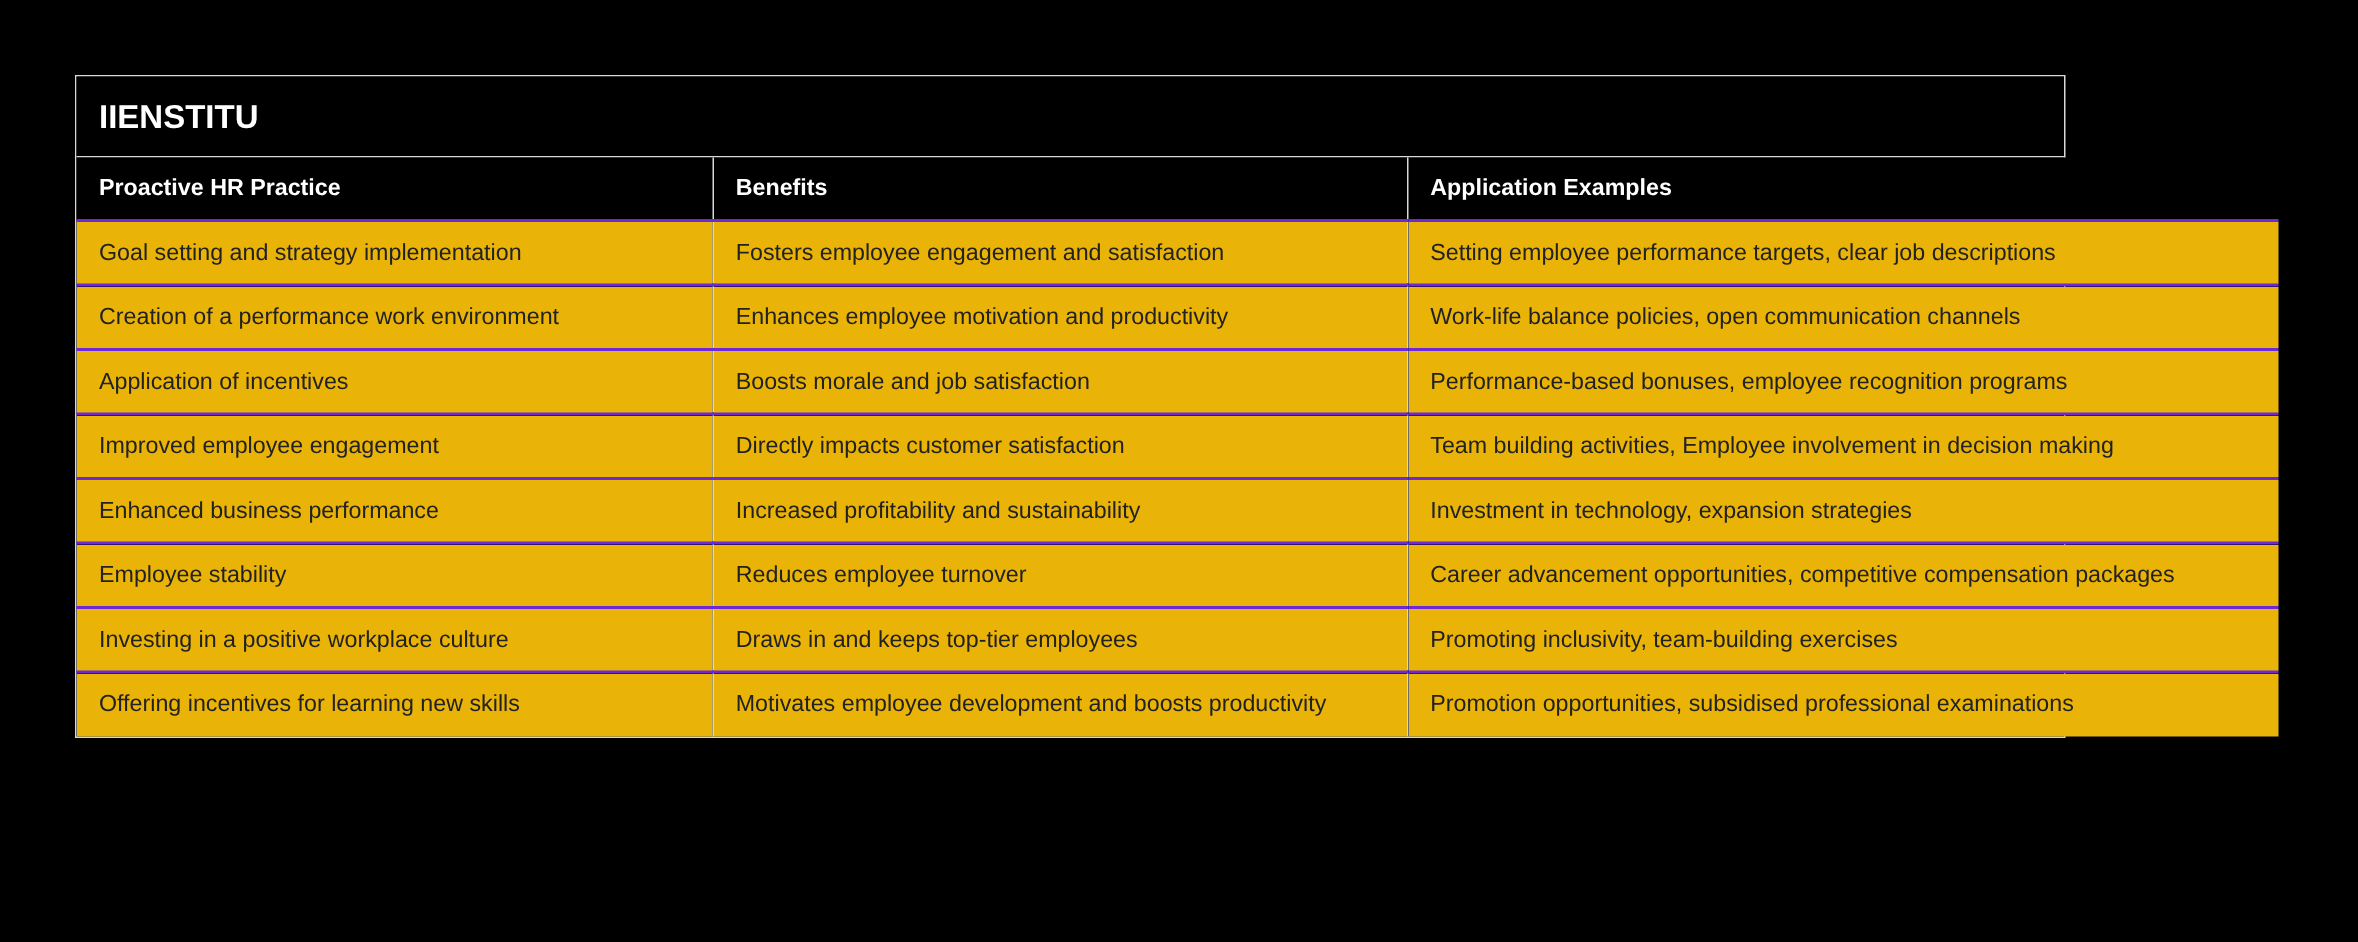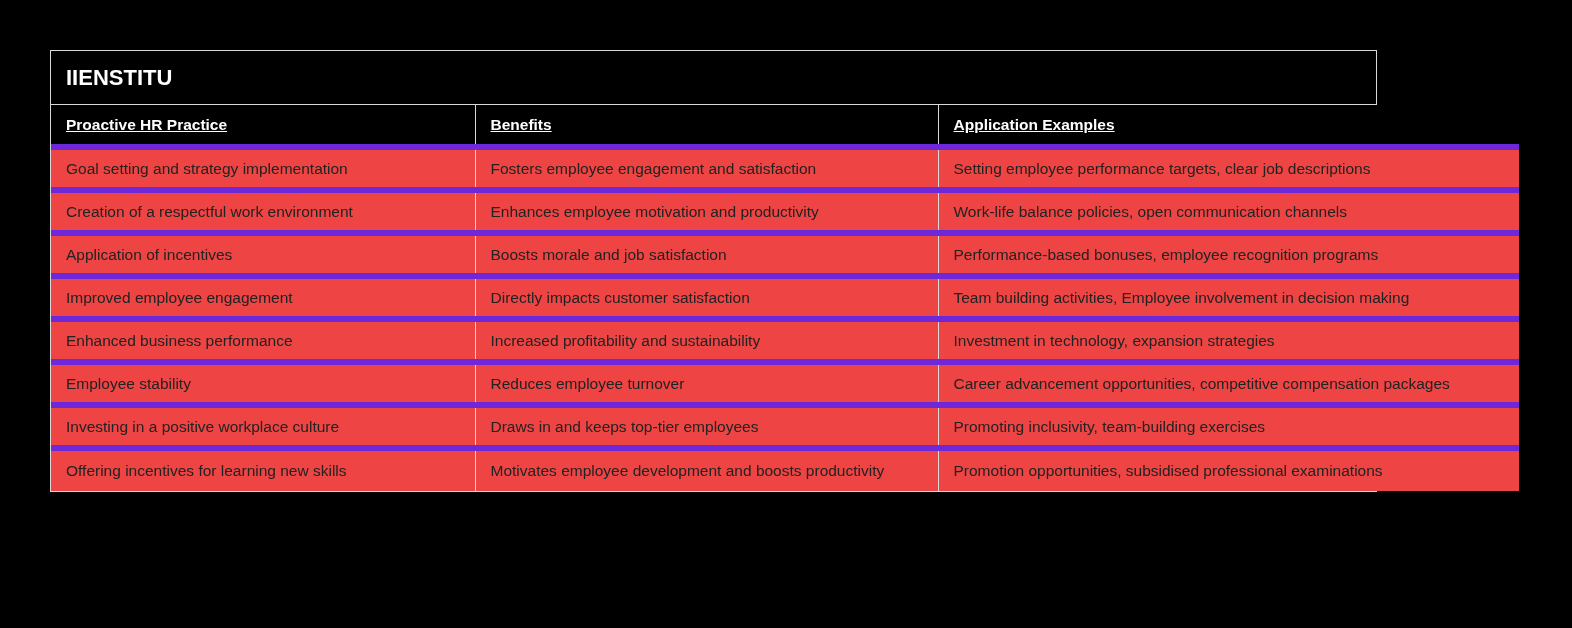--- a/index.html
+++ b/index.html
@@ -1,22 +1,22 @@
 <!DOCTYPE html>
 <html><head>
 <meta charset="utf-8">
 <style>
   html, body { margin:0; padding:0; background:#000; }
   body { width:1572px; height:628px; position:relative; font-family:"Liberation Sans", "DejaVu Sans", sans-serif; }
   .wrap { position:absolute; left:50px; top:50px; width:1327px; border:1px solid #d9d9d9; box-sizing:border-box; }
   .title { height:54px; background:#000; color:#fff; font-weight:bold; font-size:22px; display:flex; align-items:center; padding-left:15px; border-bottom:1px solid #d9d9d9; box-sizing:border-box; }
   table { border-collapse:collapse; width:100%; table-layout:fixed; }
-  th { background:#000; color:#fff; font-weight:bold; font-size:15.5px; text-align:left; height:42px; padding:0 15px; box-sizing:border-box; border-left:1px solid #d9d9d9;text-decoration:underline; }
+  th { background:#000; color:#fff; font-weight:bold; font-size:15.5px; text-align:left; height:42px; padding:0 15px; box-sizing:border-box; border-left:1px solid #d9d9d9; }
   th:first-child, td:first-child { border-left:none; }
-  td { background:#ef4444; color:#222; font-size:15.5px; height:43px; padding:0 15px; box-sizing:border-box; border-left:1px solid #d9d9d9; border-top:6px solid #6d28d9; white-space:nowrap; overflow:hidden; }
+  td { background:#eab308; color:#222; font-size:15.5px; height:43px; padding:0 15px; box-sizing:border-box; border-left:1px solid #d9d9d9; border-top:2px solid #6d28d9; white-space:nowrap; overflow:hidden; }
   col.c1 { width:424px; } col.c2 { width:463px; } col.c3 { width:581px; }
 </style>
 </head>
 <body>
 
 <div class="wrap">
   <div class="title">IIENSTITU</div>
   <table>
     <colgroup>
         <col class="c1">
@@ -30,21 +30,21 @@
         <th>Application Examples</th>
       </tr>
     </thead>
     <tbody>
       <tr>
           <td>Goal setting and strategy implementation</td>
           <td>Fosters employee engagement and satisfaction</td>
           <td>Setting employee performance targets, clear job descriptions</td>
         </tr>
       <tr>
-          <td>Creation of a respectful work environment</td>
+          <td>Creation of a performance work environment</td>
           <td>Enhances employee motivation and productivity</td>
           <td>Work-life balance policies, open communication channels</td>
         </tr>
       <tr>
           <td>Application of incentives</td>
           <td>Boosts morale and job satisfaction</td>
           <td>Performance-based bonuses, employee recognition programs</td>
         </tr>
       <tr>
           <td>Improved employee engagement</td>

